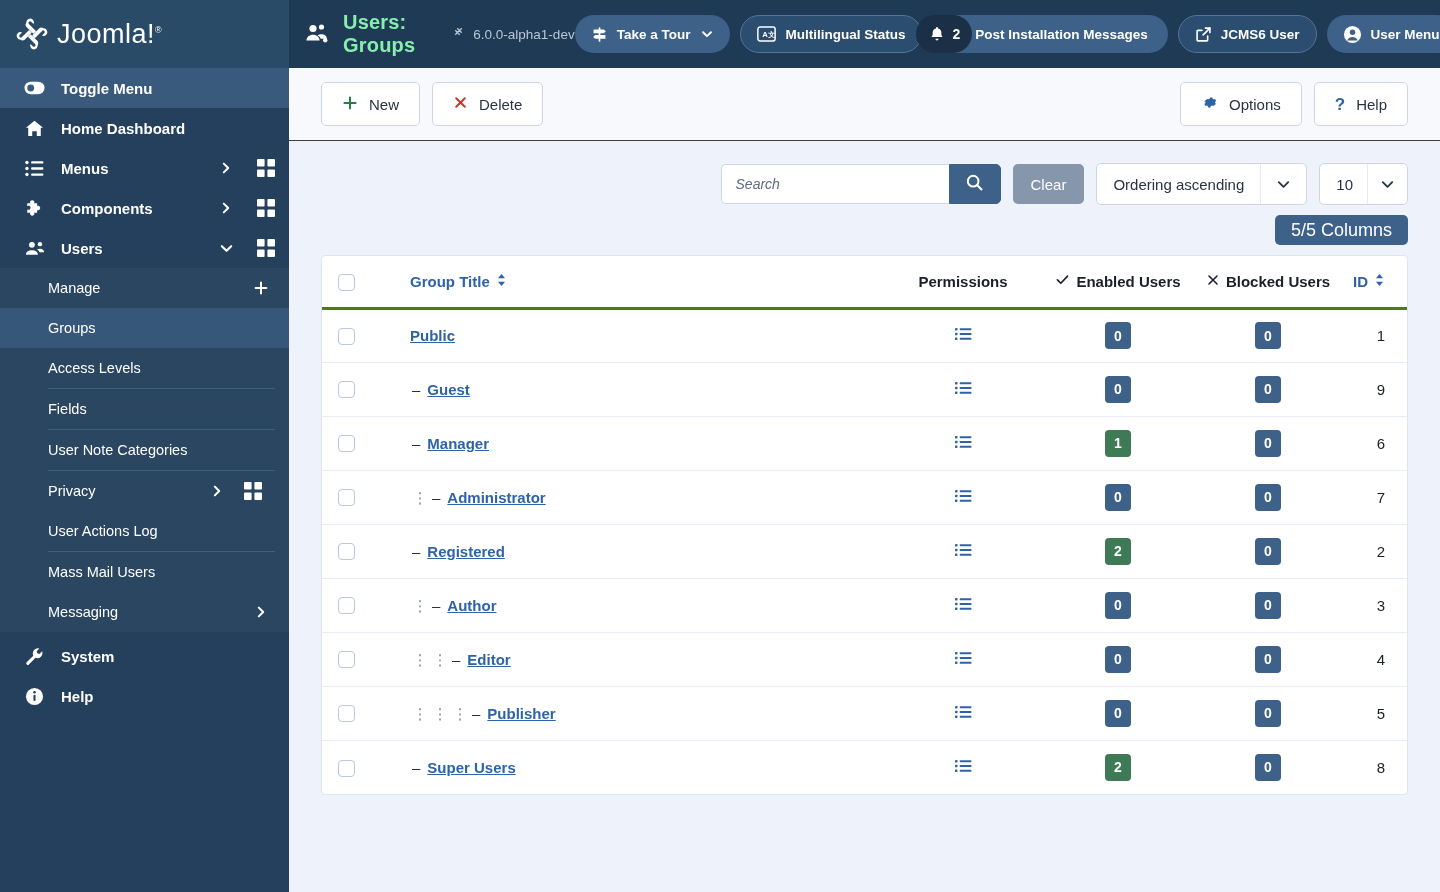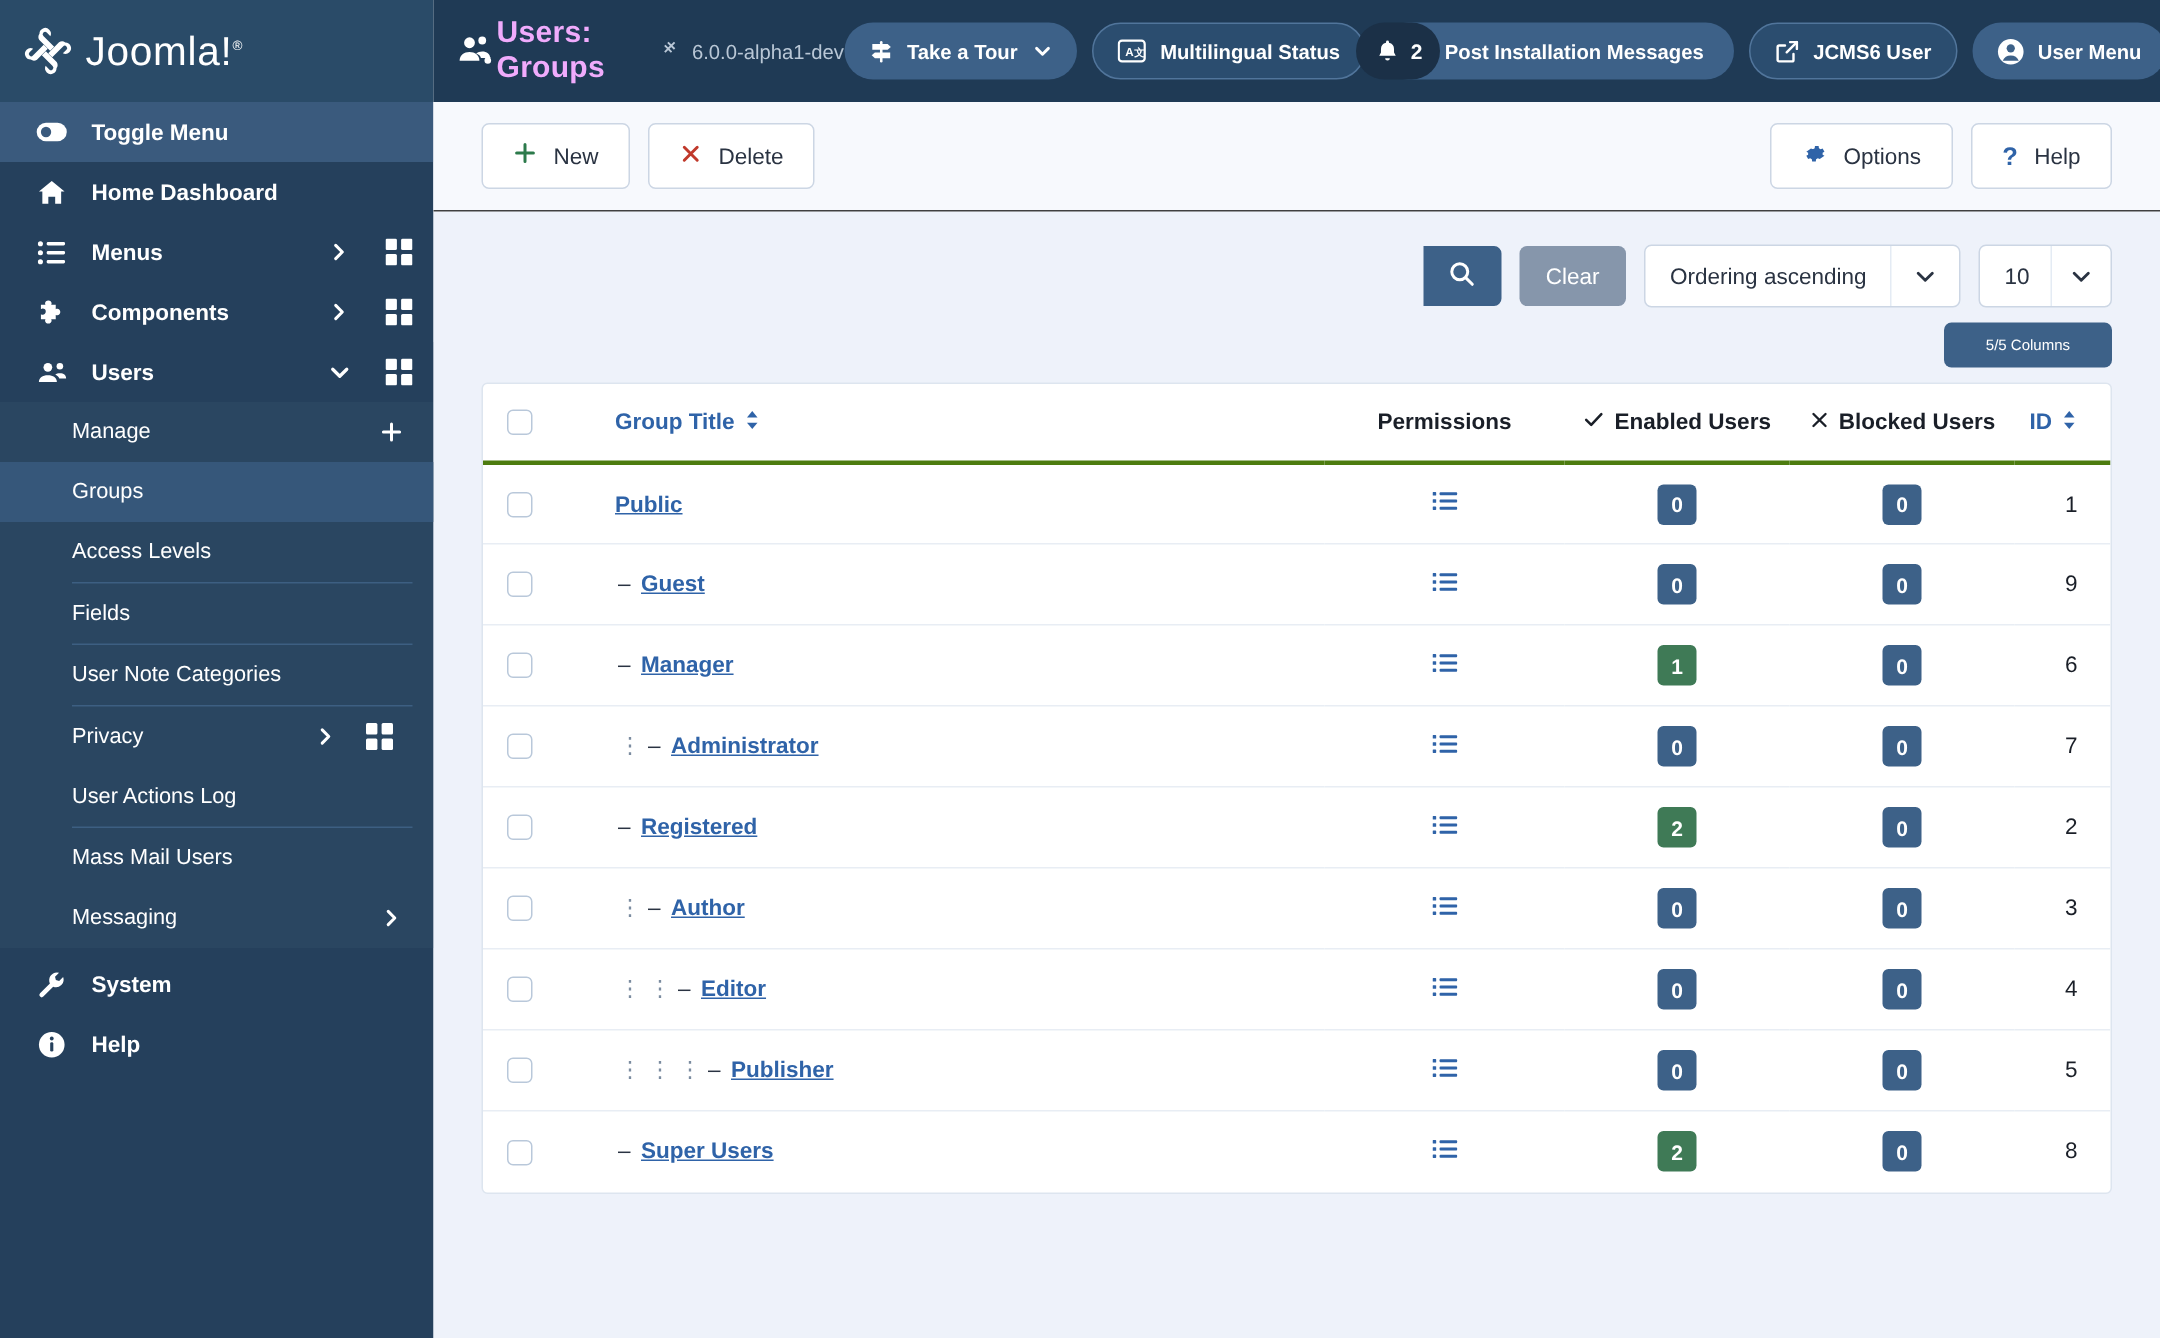--- a/index.html
+++ b/index.html
@@ -23,21 +23,21 @@
   .brand-word {
     color: #fff; font-size: 27px; letter-spacing: .5px;
     margin-left: 7px; font-weight: 400;
   }
   .brand-word sup { font-size: 9px; vertical-align: super; }
 
   .topstrip {
     flex: 1; background: #1f3a55;
     display: flex; align-items: center; padding: 0 14px 0 16px; gap: 0;
   }
-  .page-head { display: flex; align-items: center; color:#f0abfc; }
+  .page-head { display: flex; align-items: center; gap: 12px; color:#86efac; }
   .page-head .ph-icon { width: 26px; height: 26px; display:block; }
   .page-head .ph-title { font-size: 20px; font-weight: 600; letter-spacing:.2px; }
 
   .version {
     margin-left: 38px; color: #b9c7d6; font-size: 13.5px;
     display: flex; align-items: center; gap: 7px; white-space: nowrap;
   }
   .version svg { width: 13px; height: 13px; }
 
   .top-actions { margin-left: auto; display: flex; align-items: center; gap: 10px; }
@@ -152,21 +152,21 @@
   .select-wrap .sel-chev {
     width: 46px; height: 100%; display: flex; align-items: center; justify-content: center;
     border-left: 1px solid #e4ebf4;
   }
   .select-wrap.narrow .sel-text { padding: 0 14px 0 16px; }
   .select-wrap.narrow .sel-chev { width: 40px; }
 
   .cols-row { display: flex; justify-content: flex-end; margin-top: 10px; }
   .cols-btn {
     background: #3d6188; color: #fff; border: none; border-radius: 5px;
-    height: 30px; padding: 0 28px; font-size: 10px; cursor: pointer;
+    height: 30px; padding: 0 16px; font-size: 18px; cursor: pointer;
     font-family: "Liberation Sans", sans-serif;
   }
 
   
   .table-card {
     background: #fff; border: 1px solid #dde5ef; border-radius: 4px;
     margin-top: 10px; overflow: hidden;
   }
   table { width: 100%; border-collapse: collapse; }
   thead th {
@@ -554,20 +554,21 @@
           <span style="color:#2f63a8;font-size:17px;font-weight:700;line-height:1;">?</span>
           <span>Help</span>
         </button>
       </div>
     </div>
 
     <div class="content">
 
       <div class="filterbar">
         <div class="search-group">
+          <input class="search-input" type="text" placeholder="Search" style="">
           <button class="search-btn">
             <span>
               <svg viewBox="0 0 20 20" width="19" height="19" fill="none" stroke="#fff" stroke-width="2.1" stroke-linecap="round">
                 <circle cx="8.6" cy="8.6" r="5.6"></circle>
                   <path d="M12.9 12.9 17.4 17.4"></path>
               </svg>
             </span>
           </button>
         </div>
 

